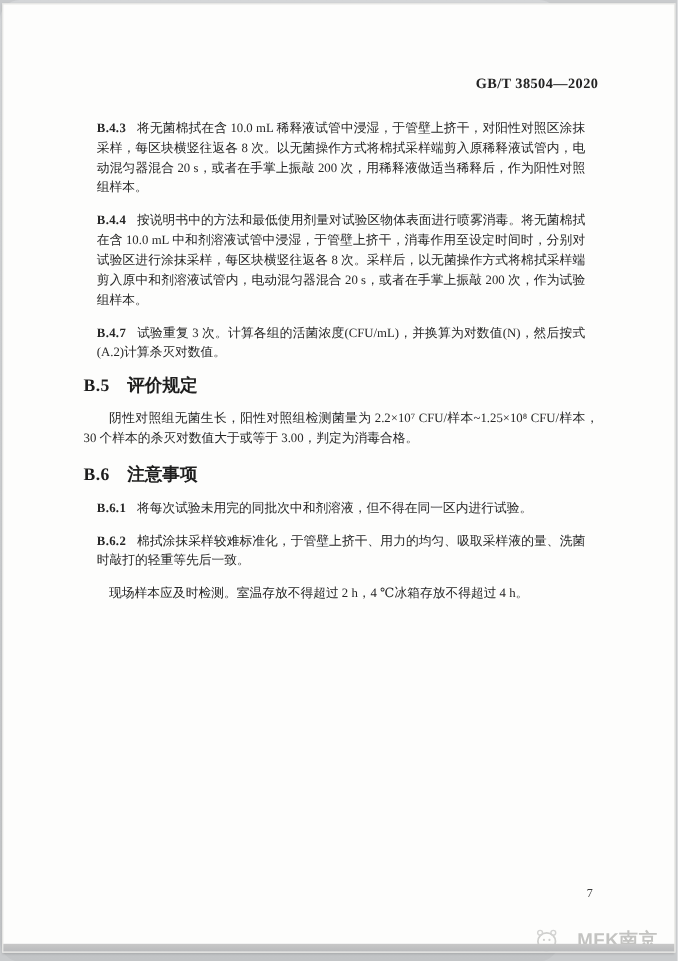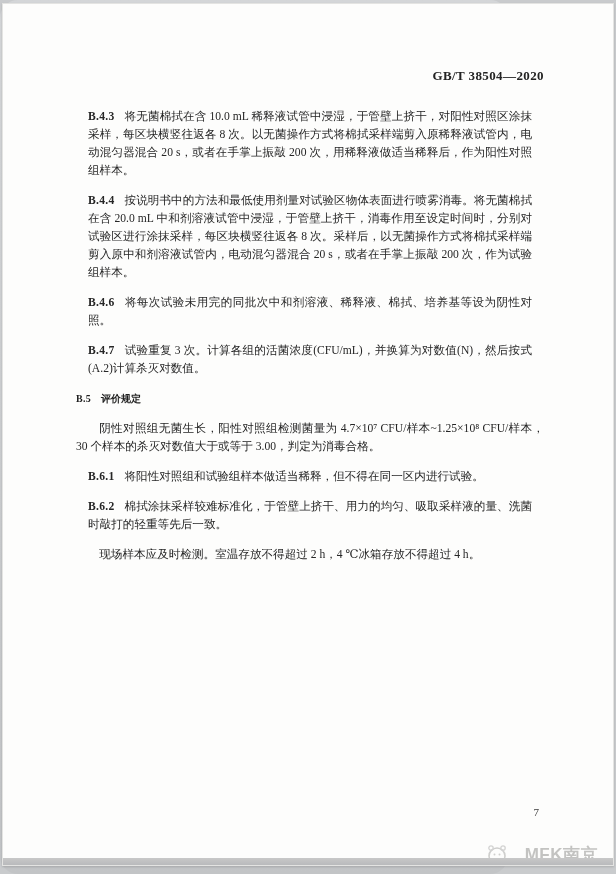--- a/index.html
+++ b/index.html
@@ -47,21 +47,21 @@
     text-align-last: left;
   }
   .clause { margin: 12px; }
   .clause-number {
     font-weight: bold;
     margin-right: 0.85em;
     letter-spacing: 0.3px;
     white-space: nowrap;
   }
   .section-heading {
-    font-size: 10px;
+    font-size: 16px;
     font-weight: bold;
     color: #1e1e1e;
     text-align: right;
   }
   .section-heading .heading-number { margin-right: 1em; letter-spacing: 0.3px; }
   .heading-b5 { margin: 6px 0 12px 0; }
   .heading-b6 { margin: 15px 0 12px 0; }
   .body-indent { text-indent: 2em; margin: 0; }
   .page-number {
     position: absolute;
@@ -102,41 +102,41 @@
 
     <div class="page-header">GB/T 38504—2020</div>
 
     <div class="content">
 
       <p class="clause">
         <span class="clause-number">B.4.3</span><span class="clause-text">将无菌棉拭在含 10.0 mL 稀释液试管中浸湿，于管壁上挤干，对阳性对照区涂抹采样，每区块横竖往返各 8 次。以无菌操作方式将棉拭采样端剪入原稀释液试管内，电动混匀器混合 20 s，或者在手掌上振敲 200 次，用稀释液做适当稀释后，作为阳性对照组样本。</span>
       </p>
 
       <p class="clause">
-        <span class="clause-number">B.4.4</span><span class="clause-text">按说明书中的方法和最低使用剂量对试验区物体表面进行喷雾消毒。将无菌棉拭在含 20.0 mL 中和剂溶液试管中浸湿，于管壁上挤干，消毒作用至设定时间时，分别对试验区进行涂抹采样，每区块横竖往返各 8 次。采样后，以无菌操作方式将棉拭采样端剪入原中和剂溶液试管内，电动混匀器混合 20 s，或者在手掌上振敲 200 次，作为试验组样本。</span>
+        <span class="clause-number">B.4.4</span><span class="clause-text">按说明书中的方法和最低使用剂量对试验区物体表面进行喷雾消毒。将无菌棉拭在含 10.0 mL 中和剂溶液试管中浸湿，于管壁上挤干，消毒作用至设定时间时，分别对试验区进行涂抹采样，每区块横竖往返各 8 次。采样后，以无菌操作方式将棉拭采样端剪入原中和剂溶液试管内，电动混匀器混合 20 s，或者在手掌上振敲 200 次，作为试验组样本。</span>
       </p>
 
 
-      <p class="clause">
-        <span class="clause-number">B.4.6</span><span class="clause-text">将每次试验未用完的同批次中和剂溶液、稀释液、棉拭、培养基等设为阴性对照。</span>
-      </p>
 
       <p class="clause">
         <span class="clause-number">B.4.7</span><span class="clause-text">试验重复 3 次。计算各组的活菌浓度(CFU/mL)，并换算为对数值(N)，然后按式(A.2)计算杀灭对数值。</span>
       </p>
 
       <h3 class="section-heading heading-b5">
         <span class="heading-number">B.5</span><span>评价规定</span>
       </h3>
 
-      <p class="body-indent">阴性对照组无菌生长，阳性对照组检测菌量为 4.7×10⁷ CFU/样本~1.25×10⁸ CFU/样本，30 个样本的杀灭对数值大于或等于 3.00，判定为消毒合格。</p>
+      <p class="body-indent">阴性对照组无菌生长，阳性对照组检测菌量为 2.2×10⁷ CFU/样本~1.25×10⁸ CFU/样本，30 个样本的杀灭对数值大于或等于 3.00，判定为消毒合格。</p>
 
+      <h3 class="section-heading heading-b6">
+        <span class="heading-number">B.6</span><span>注意事项</span>
+      </h3>
 
       <p class="clause">
-        <span class="clause-number">B.6.1</span><span class="clause-text">将阳性对照组和试验组样本做适当稀释，但不得在同一区内进行试验。</span>
+        <span class="clause-number">B.6.1</span><span class="clause-text">将每次试验未用完的同批次中和剂溶液，但不得在同一区内进行试验。</span>
       </p>
 
       <p class="clause">
         <span class="clause-number">B.6.2</span><span class="clause-text">棉拭涂抹采样较难标准化，于管壁上挤干、用力的均匀、吸取采样液的量、洗菌时敲打的轻重等先后一致。</span>
       </p>
 
       <p class="body-indent">现场样本应及时检测。室温存放不得超过 2 h，4 ℃冰箱存放不得超过 4 h。</p>
 
     </div>
 

